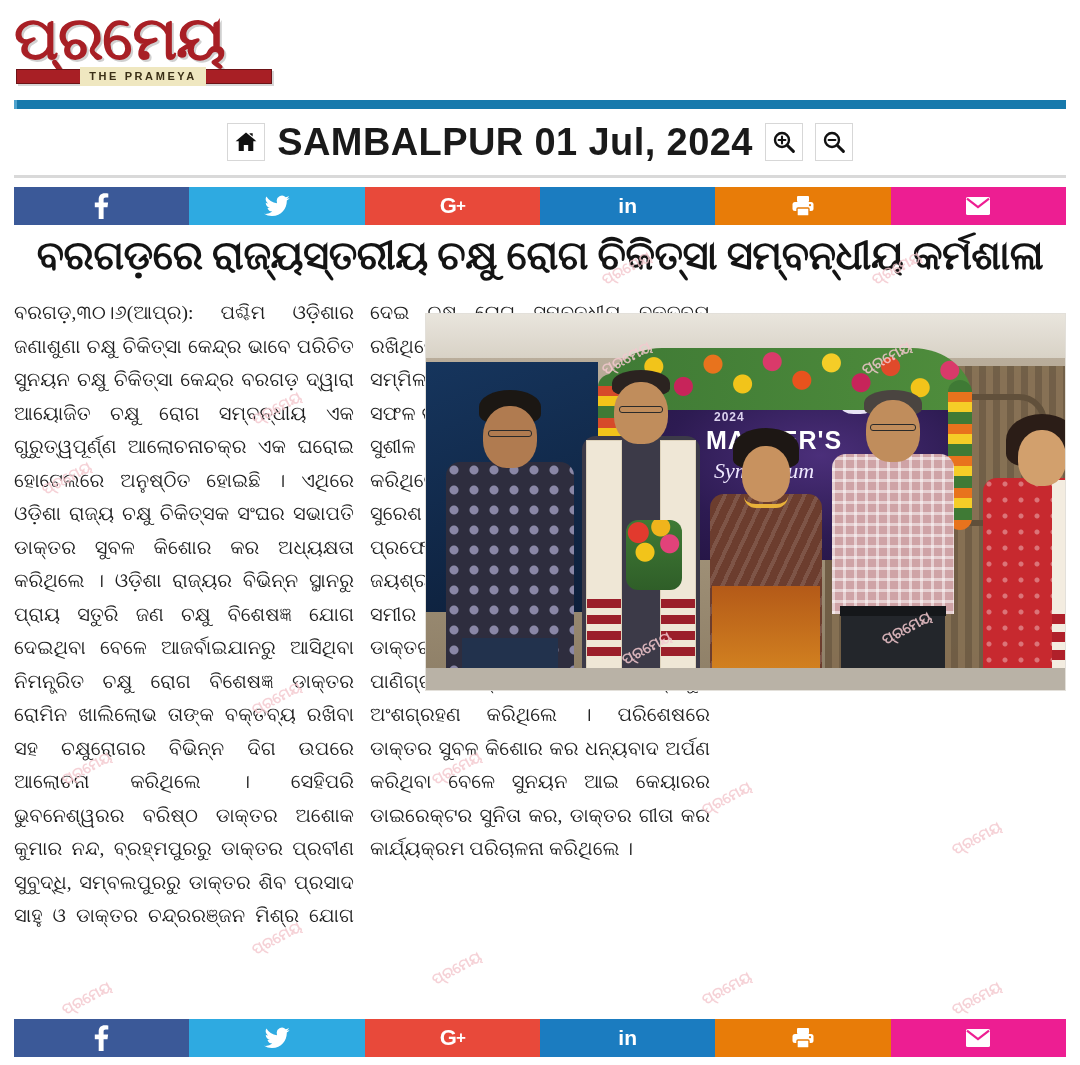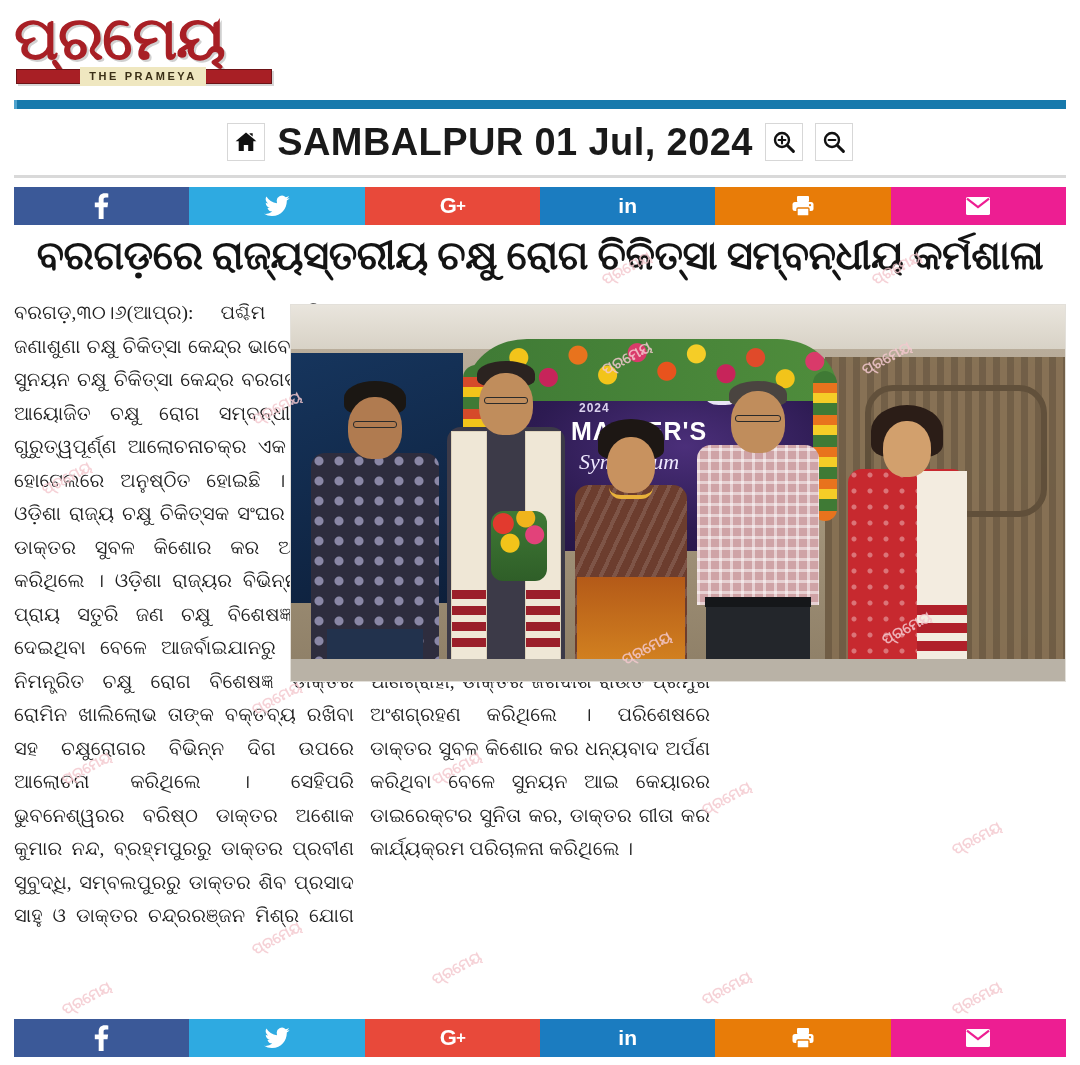--- a/index.html
+++ b/index.html
@@ -63,21 +63,21 @@
     column-count: 3; column-gap: 16px; column-fill: auto;
     height: 650px;
   }
   .para {
     font-family: "Liberation Serif", serif;
     font-size: 19.5px; line-height: 33.5px;
     text-align: justify; color: #1d1d1d;
     text-justify: inter-word;
   }
   
-  .photo-abs { position: absolute; right: 0; top: 8px; width: 776px; height: 378px; }
+  .photo-abs { position: absolute; right: 0; top: 17px; width: 641px; height: 378px; }
 
   .ph-frame { width: 100%; height: 100%; position: relative; overflow: hidden;
     background: #cfc9bf; border: 1px solid #e3e0da; }
 
   
   .ph-ceiling { position: absolute; inset: 0 0 auto 0; height: 44px;
     background: linear-gradient(#e9e5dd,#d8d2c6); }
   .ph-wall { position: absolute; left:0; right:0; top:44px; bottom:0;
     background: linear-gradient(180deg,#b9ad9b 0%, #a8997f 38%, #8d7e66 100%); }
   .ph-panelL { position:absolute; left:0; top:48px; width:172px; height:250px;

